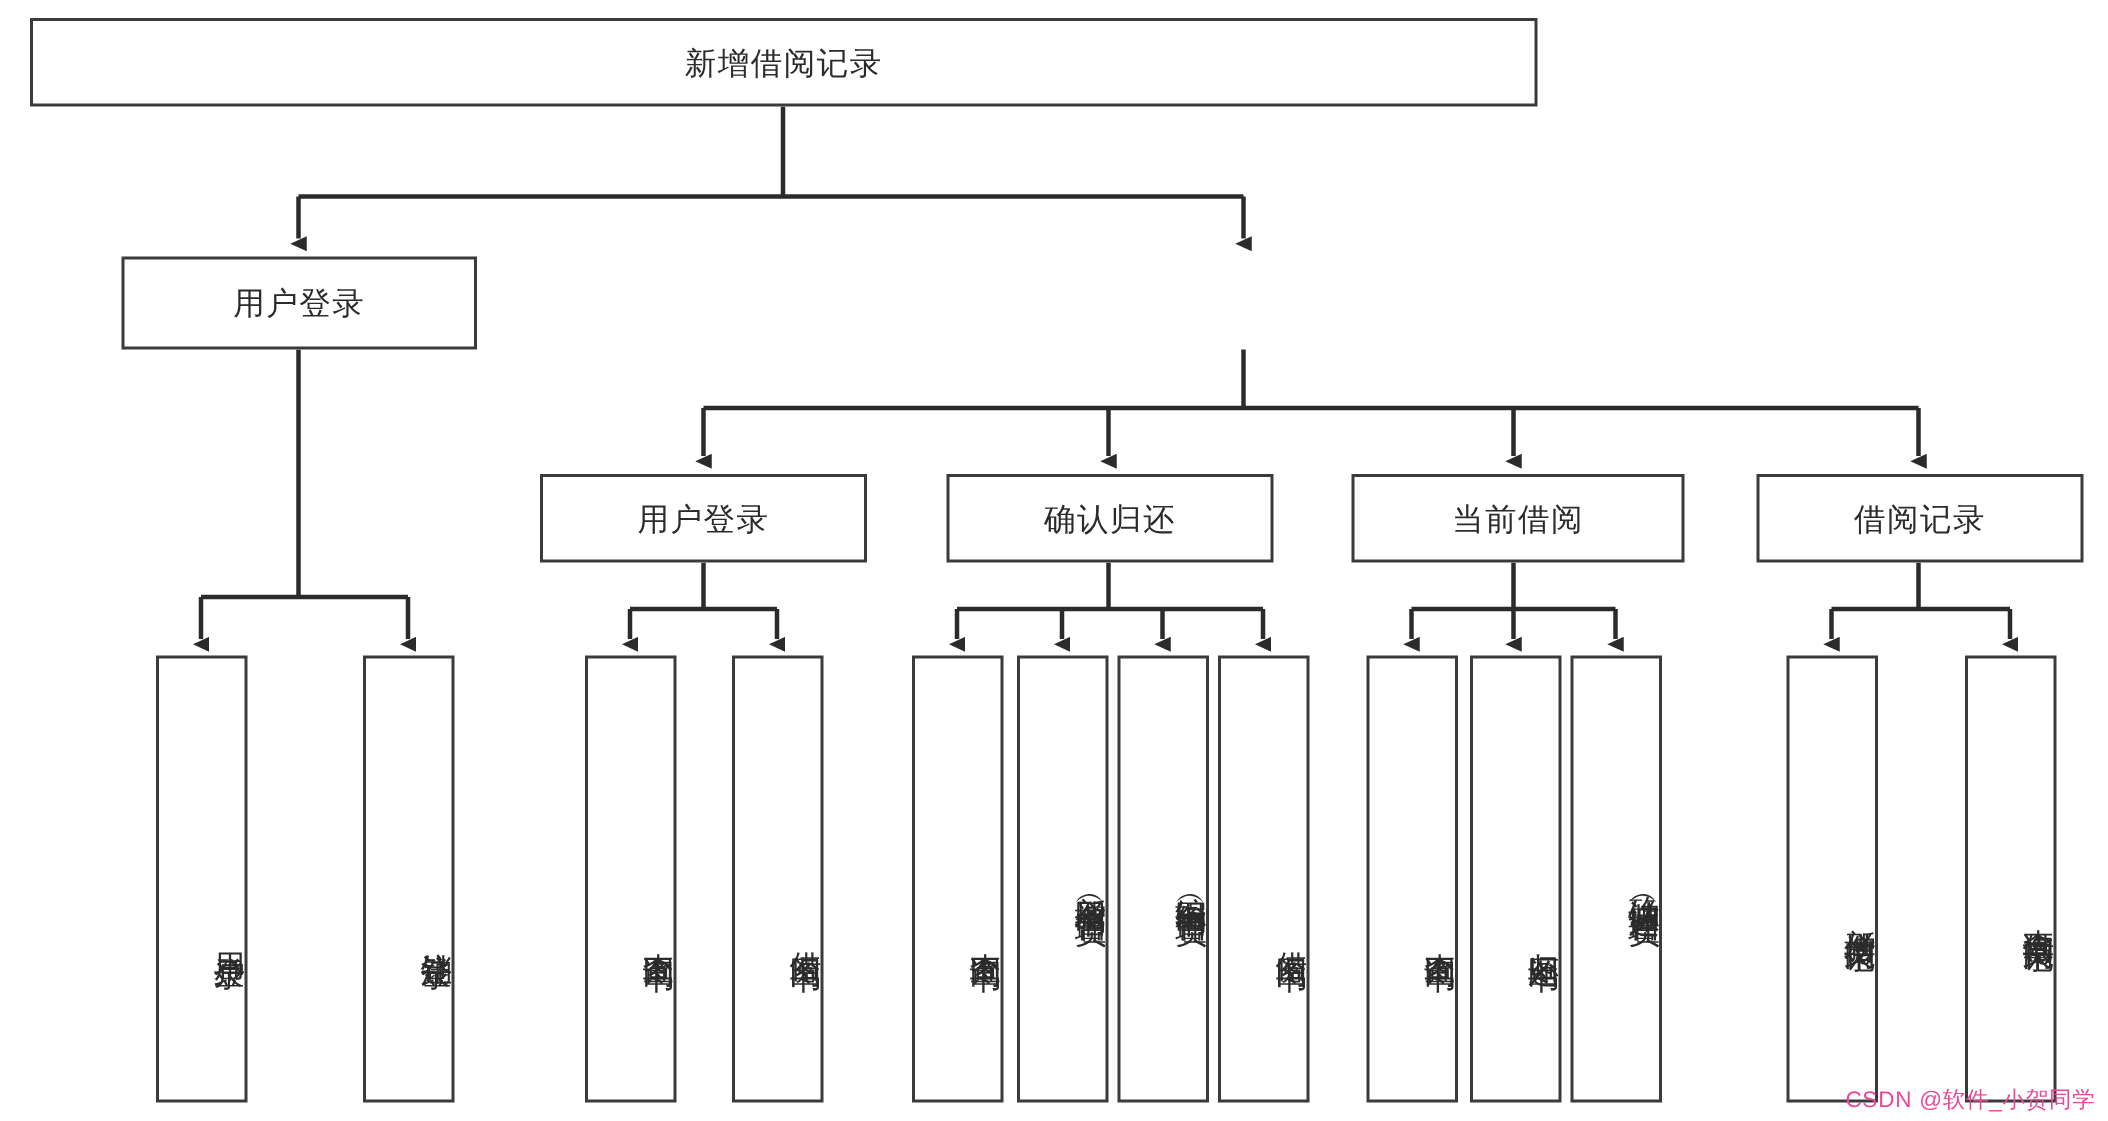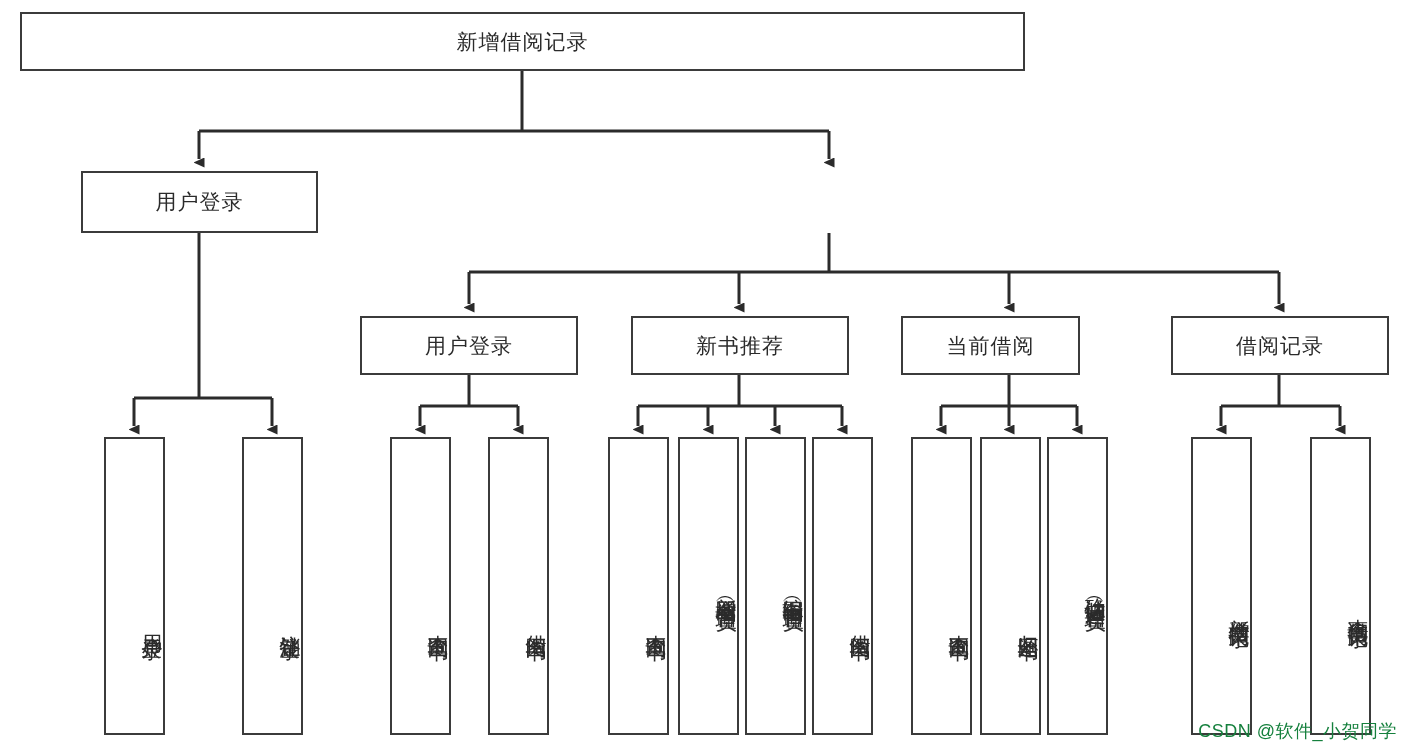--- a/index.html
+++ b/index.html
@@ -56,22 +56,22 @@
     display: block;
   }
   .node-v .label {
     writing-mode: vertical-rl;
     text-orientation: upright;
   }
   .watermark {
     position: absolute;
     right: 8px;
     bottom: 4px;
-    font-size: 18px;
-    color: #15803d;
+    font-size: 15px;
+    color: #ec4899;
     letter-spacing: 0.5px;
     white-space: nowrap;
   }
 </style>
 </head>
 <body>
 
 <div id="canvas">
 
   <svg id="wires" viewBox="0 0 1405 747" xmlns="http://www.w3.org/2000/svg">
@@ -131,24 +131,24 @@
   <div class="node node-h" style="left:81px; top:171px; width:237px; height:62px;">
     <span class="label">用户登录</span>
   </div>
 
 
   <div class="node node-h" style="left:360px; top:316px; width:218px; height:59px;">
     <span class="label">用户登录</span>
   </div>
 
   <div class="node node-h" style="left:631px; top:316px; width:218px; height:59px;">
-    <span class="label">新书推荐</span>
-  </div>
-
-  <div class="node node-h" style="left:901px; top:316px; width:179px; height:59px;text-align:center;">
+    <span class="label">确认归还</span>
+  </div>
+
+  <div class="node node-h" style="left:901px; top:316px; width:222px; height:59px;text-align:center;">
     <span class="label">当前借阅</span>
   </div>
 
   <div class="node node-h" style="left:1171px; top:316px; width:218px; height:59px;">
     <span class="label">借阅记录</span>
   </div>
 
   <div class="node node-v" style="left:104px; top:437px; width:61px; height:298px; padding-top:72px;">
     <span class="label">用户登录</span>
   </div>

